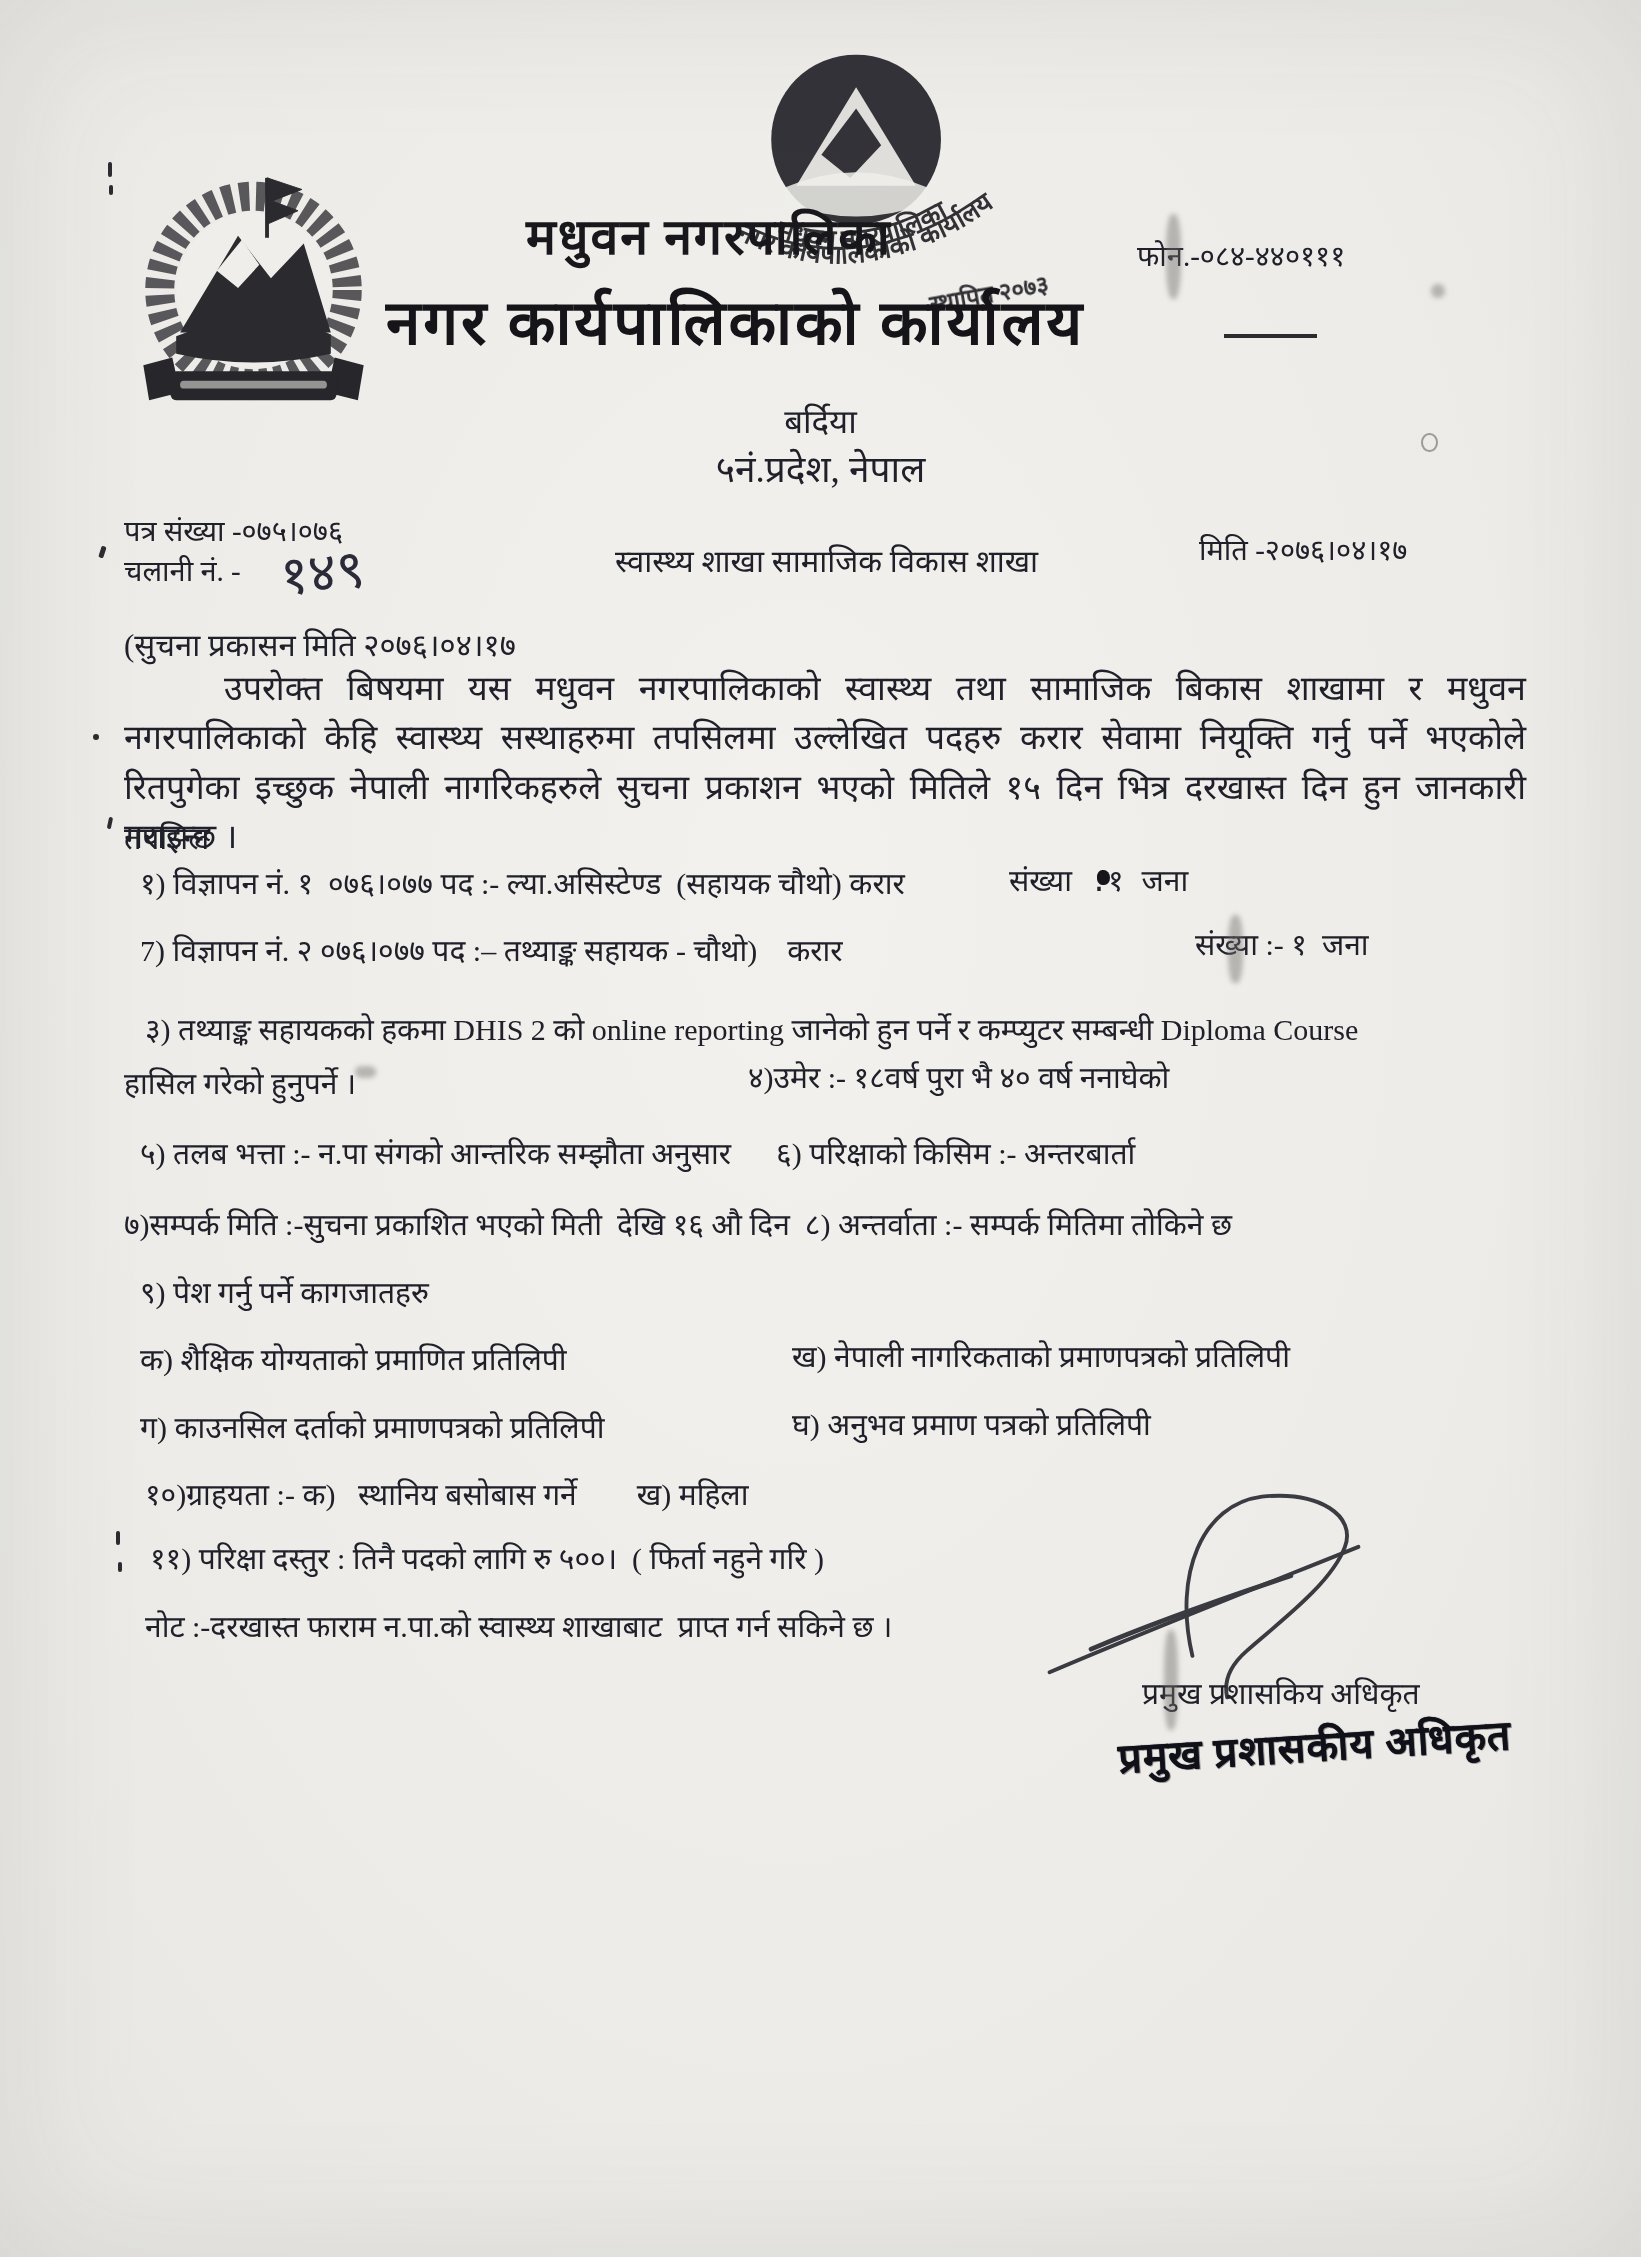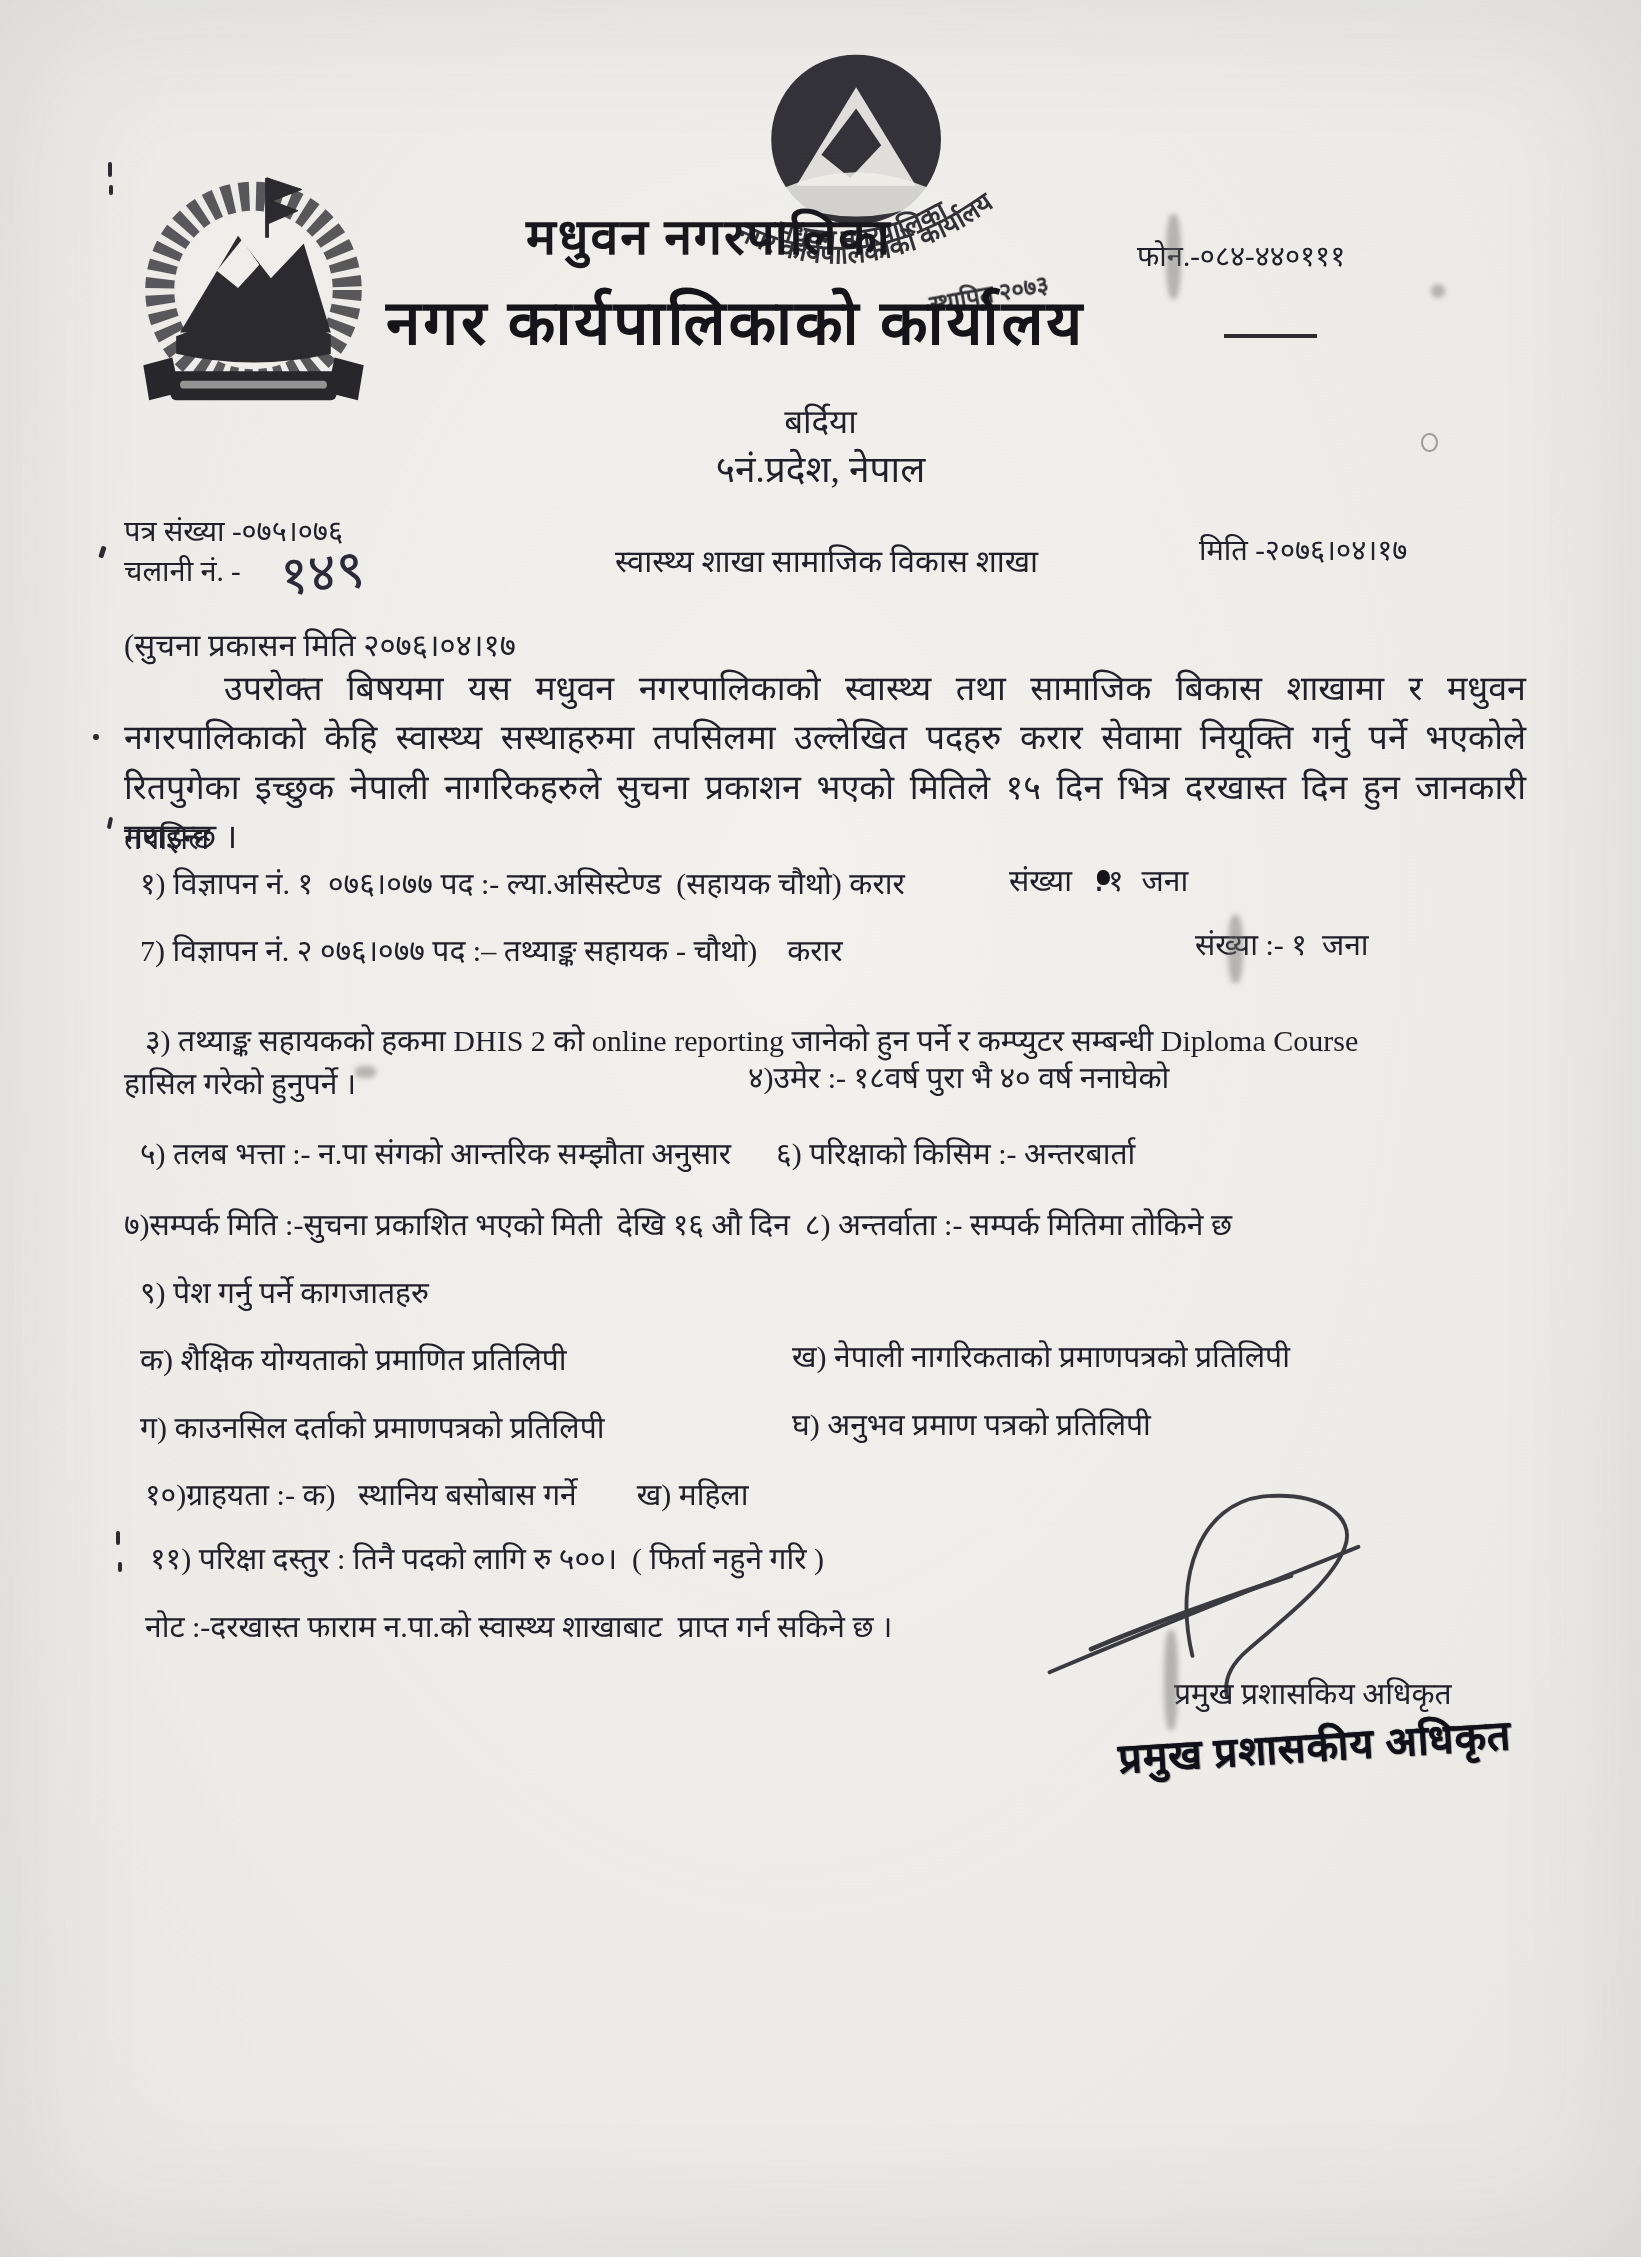--- a/index.html
+++ b/index.html
@@ -30,21 +30,21 @@
   .publish-line{left:124px;top:623px;font-size:31px;}
   .paragraph{left:124px;top:664px;width:1402px;font-size:34px;line-height:1.45;text-indent:100px;text-align:justify;}
   .tapasil{left:124px;top:816px;font-size:31px;}
   .r{font-size:30px;}
   
   svg text, svg textPath{font-family:"Liberation Serif","DejaVu Serif",serif;}
   .smudge{position:absolute;background:rgba(110,110,108,.45);filter:blur(2.9px);border-radius:40%;}
   .speck{position:absolute;background:#2b2b30;border-radius:1.9px;}
   .blob{position:absolute;background:#15151a;border-radius:50% 60% 55% 50%;}
   .ring-mark{position:absolute;width:12.6px;height:15.4px;border:2.9px solid rgba(90,90,88,.55);border-radius:50%;filter:blur(0.5px);}
-  .sig-printed{left:1142px;top:1672px;font-size:30px;margin-left:32px;}
+  .sig-printed{left:1142px;top:1672px;font-size:30px;}
   .sig-stamp{left:1118px;top:1717px;font-size:41px;font-weight:700;color:#101018;
     transform:rotate(-3.5deg);text-shadow:0 0 1px #101018, 1px 1px 0 rgba(16,16,24,.35);letter-spacing:1px;}
 </style>
 </head>
 <body>
 
 <div class="vignette"></div>
 
 <svg style="position:absolute;left:124px;top:143px;" width="259" height="292" viewBox="0 0 268 302">
   <g fill="none" stroke="#26262b" opacity="0.88">
@@ -105,21 +105,21 @@
 <div class="t publish-line">(सुचना प्रकासन मिति २०७६।०४।१७</div>
 <div class="t paragraph">उपरोक्त बिषयमा यस मधुवन नगरपालिकाको स्वास्थ्य तथा सामाजिक बिकास शाखामा र मधुवन नगरपालिकाको केहि स्वास्थ्य सस्थाहरुमा तपसिलमा उल्लेखित पदहरु करार सेवामा नियूक्ति गर्नु पर्ने भएकोले रितपुगेका इच्छुक नेपाली नागरिकहरुले सुचना प्रकाशन भएको मितिले १५ दिन भित्र दरखास्त दिन हुन जानकारी गराइन्छ ।</div>
 <div class="t tapasil">तपसिल</div>
 
 <div class="t r" style="left:140px;top:862px;">१) विज्ञापन नं. १  ०७६।०७७ पद :- ल्या.असिस्टेण्ड  (सहायक चौथो) करार</div>
 <div class="t r" style="left:1009px;top:859px;font-family:Liberation Mono, monospace;">संख्या :१ जना</div>
 
 <div class="t r" style="left:140px;top:929px;">7) विज्ञापन नं. २ ०७६।०७७ पद :– तथ्याङ्क सहायक - चौथो)    करार</div>
 <div class="t r" style="left:1195px;top:923px;">संख्या :- १  जना</div>
 
-<div class="t r" style="left:145px;top:1008px;margin-top:11px;">३) तथ्याङ्क सहायकको हकमा DHIS 2 को online reporting जानेको हुन पर्ने र कम्प्युटर सम्बन्धी Diploma Course</div>
+<div class="t r" style="left:145px;top:1008px;">३) तथ्याङ्क सहायकको हकमा DHIS 2 को online reporting जानेको हुन पर्ने र कम्प्युटर सम्बन्धी Diploma Course</div>
 <div class="t r" style="left:124px;top:1062px;">हासिल गरेको हुनुपर्ने ।</div>
 <div class="t r" style="left:748px;top:1056px;">४)उमेर :- १८वर्ष पुरा भै ४० वर्ष ननाघेको</div>
 
 <div class="t r" style="left:140px;top:1132px;">५) तलब भत्ता :- न.पा संगको आन्तरिक सम्झौता अनुसार      ६) परिक्षाको किसिम :- अन्तरबार्ता</div>
 <div class="t r" style="left:124px;top:1203px;">७)सम्पर्क मिति :-सुचना प्रकाशित भएको मिती  देखि १६ औ दिन  ८) अन्तर्वाता :- सम्पर्क मितिमा तोकिने छ</div>
 <div class="t r" style="left:140px;top:1271px;">९) पेश गर्नु पर्ने कागजातहरु</div>
 
 <div class="t r" style="left:140px;top:1338px;">क) शैक्षिक योग्यताको प्रमाणित प्रतिलिपी</div>
 <div class="t r" style="left:792px;top:1335px;">ख) नेपाली नागरिकताको प्रमाणपत्रको प्रतिलिपी</div>
 

